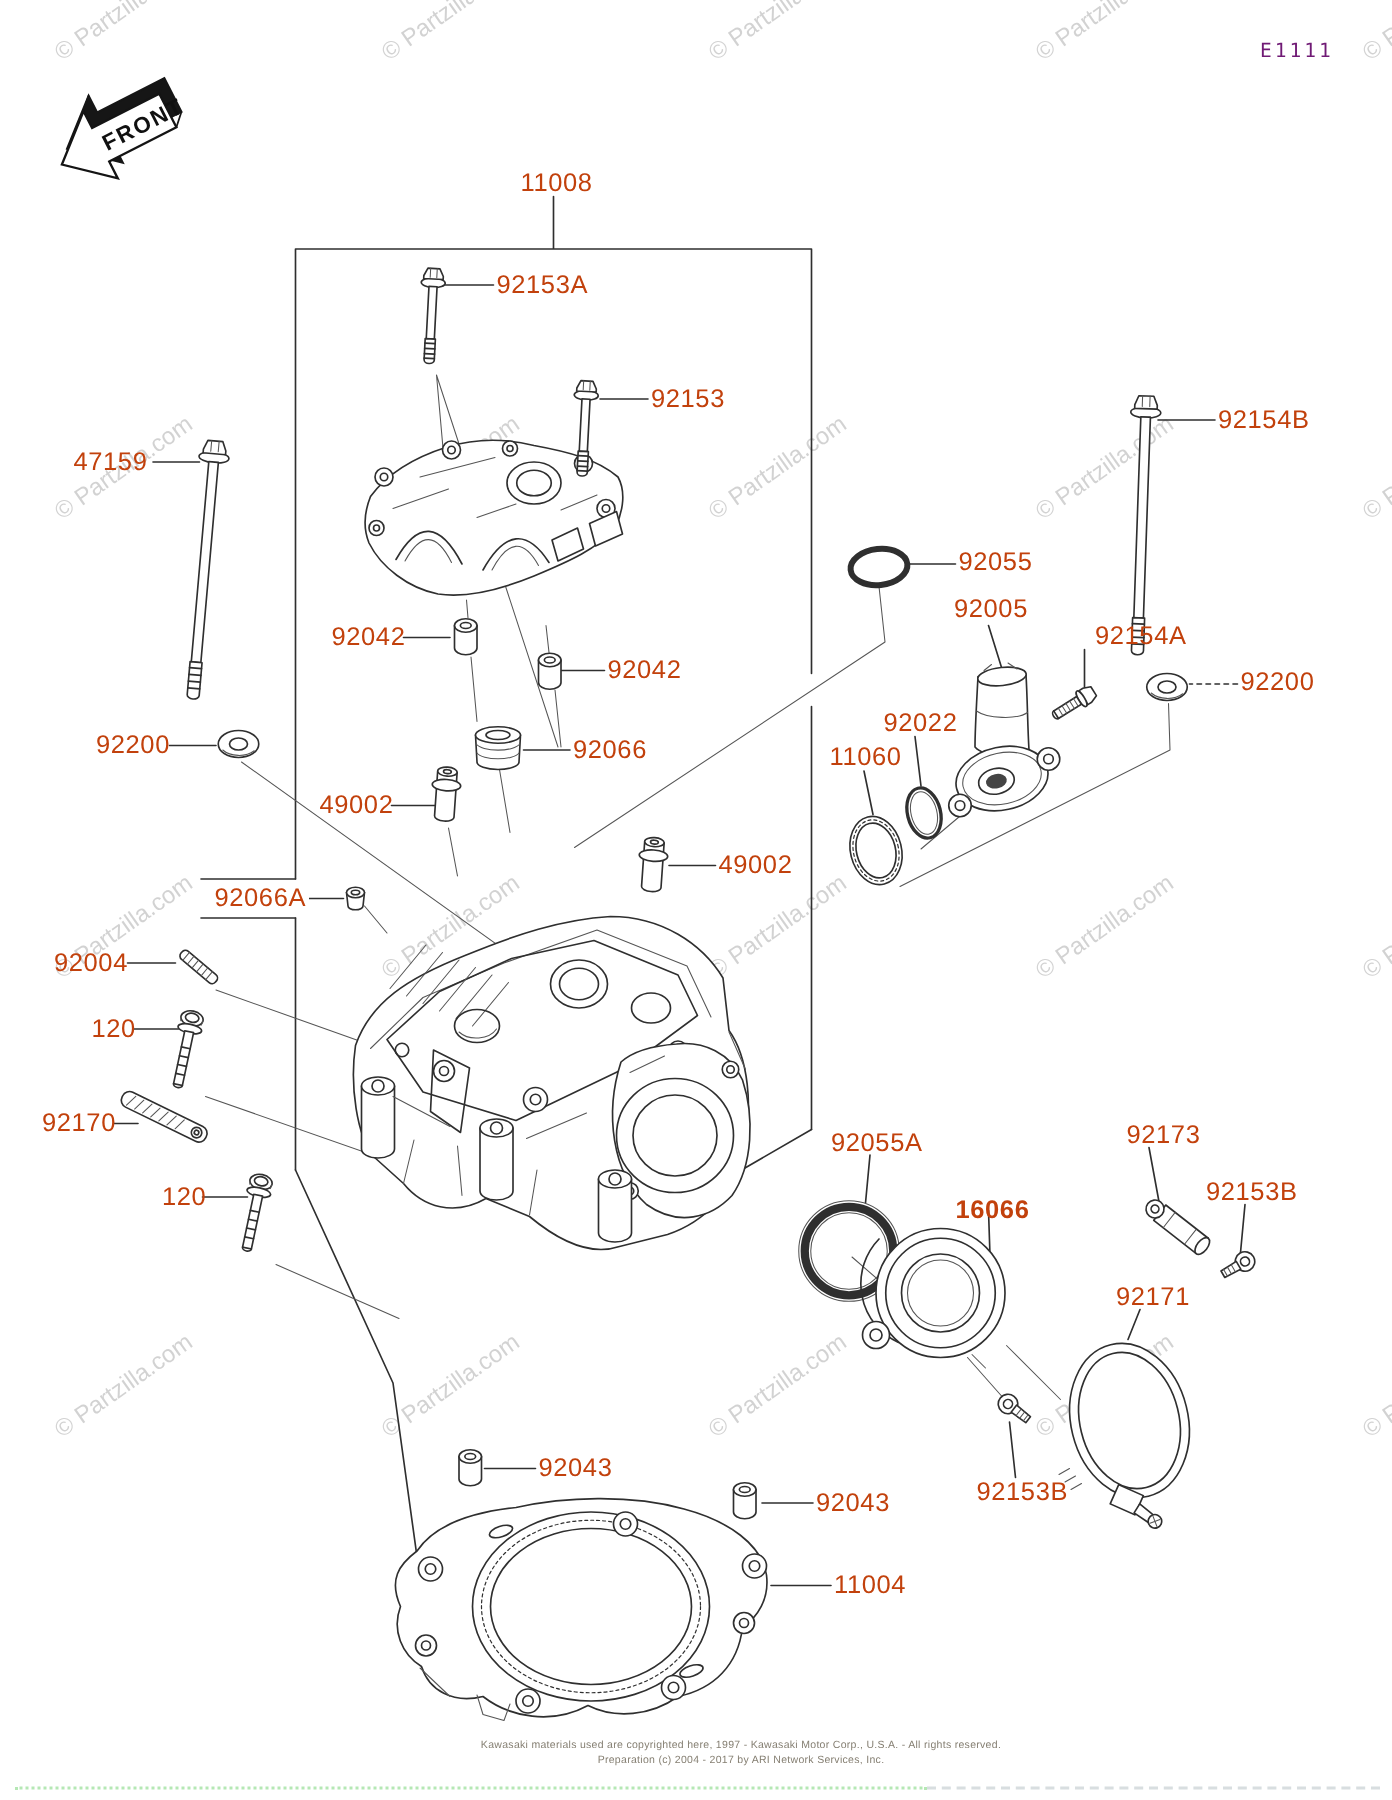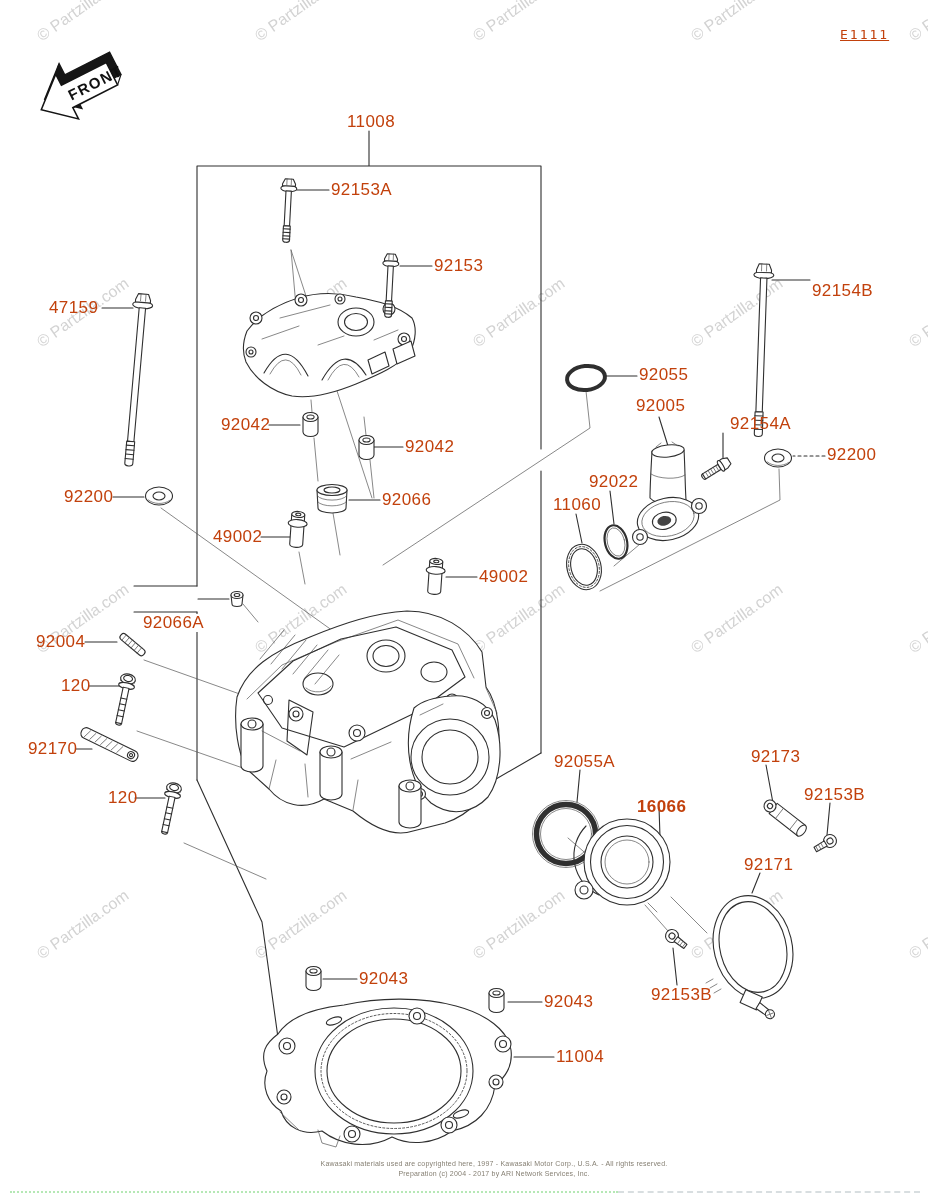--- a/index.html
+++ b/index.html
@@ -4,21 +4,21 @@
 <style>
   html,body{margin:0;padding:0;background:#ffffff;}
   #stage{position:relative;width:928px;height:1200px;background:#fff;overflow:hidden;
          font-family:"Liberation Sans",sans-serif;}
   .plabel{position:absolute;font:17px "Liberation Sans",sans-serif;color:#c2410c;
           letter-spacing:.4px;white-space:nowrap;line-height:18px;}
   .plabel.boxed{background:#fff;padding:0 2px;}
   .watermark{position:absolute;font:16px "Liberation Sans",sans-serif;color:#c8c8c8;
              opacity:.8;transform:rotate(-35deg);transform-origin:left bottom;white-space:nowrap;}
   #page-code{position:absolute;left:840px;top:27px;font:13px "DejaVu Sans Mono",monospace;
-             letter-spacing:2px;color:#c2410c;text-decoration:underline;}
+             letter-spacing:2px;color:#701a75;}
   #front-arrow{position:absolute;left:16px;top:44px;}
   #front-arrow text{font-family:"Liberation Sans",sans-serif;font-size:15.5px;font-weight:bold;
                     letter-spacing:1.5px;fill:#101010;stroke:none;}
   #diagram-svg{position:absolute;left:0;top:0;}
   #diagram-svg *{stroke:#2f2f2f;stroke-width:1.1;fill:none;stroke-linecap:round;stroke-linejoin:round;}
   #diagram-svg .wfill{fill:#fff;}
   #diagram-svg .dk{fill:#444;stroke:none;}
   #diagram-svg .ld{stroke:#3c3c3c;stroke-width:1;}
   #diagram-svg .thin{stroke-width:.7;stroke:#555;}
   #diagram-svg .thick{stroke-width:4;}
@@ -355,34 +355,34 @@
       <ellipse cx="461" cy="1114" rx="8" ry="3.5" transform="rotate(-18 461 1114)"></ellipse>
       <path class="thin" d="M280,1112 L300,1131 M318,1130 L322,1143 L336,1147 L340,1136"></path>
     </g>
   </svg>
 
   <div id="labels-layer">
       <div class="plabel" style="left: 347px; top: 113px;">11008</div>
       <div class="plabel" style="left: 331px; top: 181px; text-align: center;">92153A</div>
       <div class="plabel" style="left: 434px; top: 257px;">92153</div>
       <div class="plabel" style="left: 49px; top: 299px;">47159</div>
-      <div class="plabel" style="left: 812px; top: 282px;">92154B</div>
+      <div class="plabel" style="left: 812px; top: 271px;">92154B</div>
       <div class="plabel" style="left: 639px; top: 366px;">92055</div>
       <div class="plabel" style="left: 636px; top: 397px;">92005</div>
       <div class="plabel" style="left: 730px; top: 415px;">92154A</div>
       <div class="plabel" style="left: 827px; top: 446px;">92200</div>
       <div class="plabel" style="left: 221px; top: 416px;">92042</div>
       <div class="plabel" style="left: 405px; top: 438px;">92042</div>
       <div class="plabel" style="left: 382px; top: 491px;">92066</div>
       <div class="plabel" style="left: 64px; top: 488px;">92200</div>
       <div class="plabel" style="left: 213px; top: 528px;">49002</div>
       <div class="plabel" style="left: 589px; top: 473px;">92022</div>
       <div class="plabel" style="left: 553px; top: 496px;">11060</div>
       <div class="plabel" style="left: 479px; top: 568px;">49002</div>
-      <div class="plabel boxed" style="left: 141px; top: 590px; margin-top: 24px;">92066A</div>
+      <div class="plabel boxed" style="left: 141px; top: 590px;">92066A</div>
       <div class="plabel" style="left: 36px; top: 633px;">92004</div>
       <div class="plabel" style="left: 61px; top: 677px;">120</div>
       <div class="plabel" style="left: 28px; top: 740px;">92170</div>
       <div class="plabel" style="left: 108px; top: 789px;">120</div>
       <div class="plabel" style="left: 554px; top: 753px;">92055A</div>
       <div class="plabel" style="left: 637px; top: 798px; font-weight: bold;">16066</div>
       <div class="plabel" style="left: 751px; top: 748px;">92173</div>
       <div class="plabel" style="left: 804px; top: 786px;">92153B</div>
       <div class="plabel" style="left: 744px; top: 856px;">92171</div>
       <div class="plabel" style="left: 651px; top: 986px;">92153B</div>

